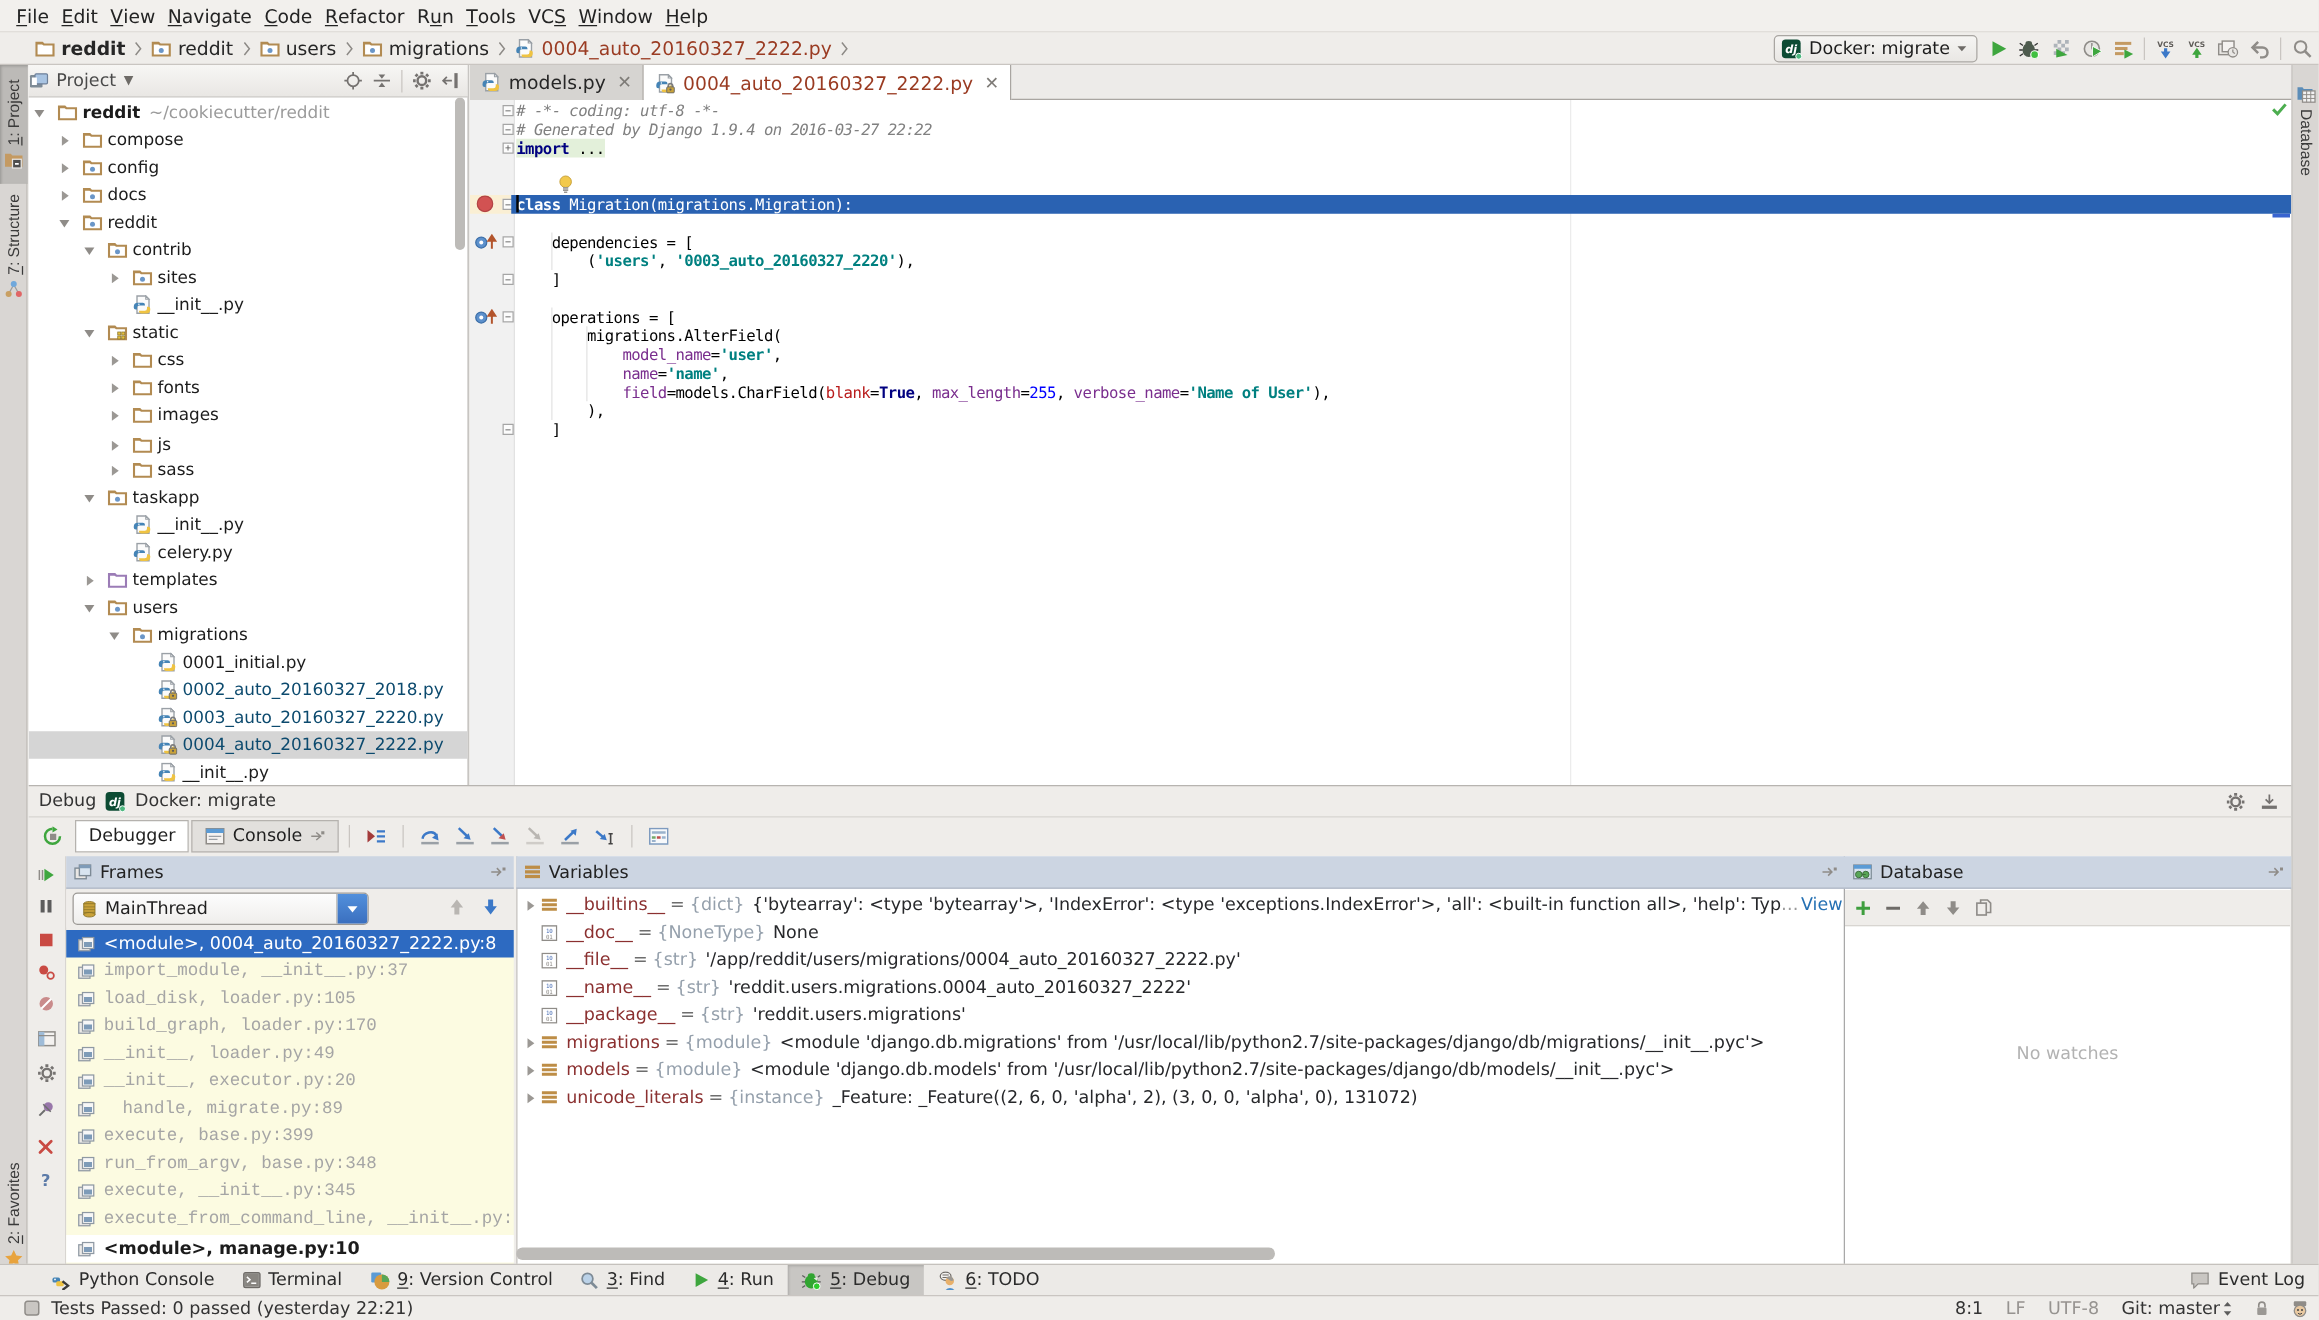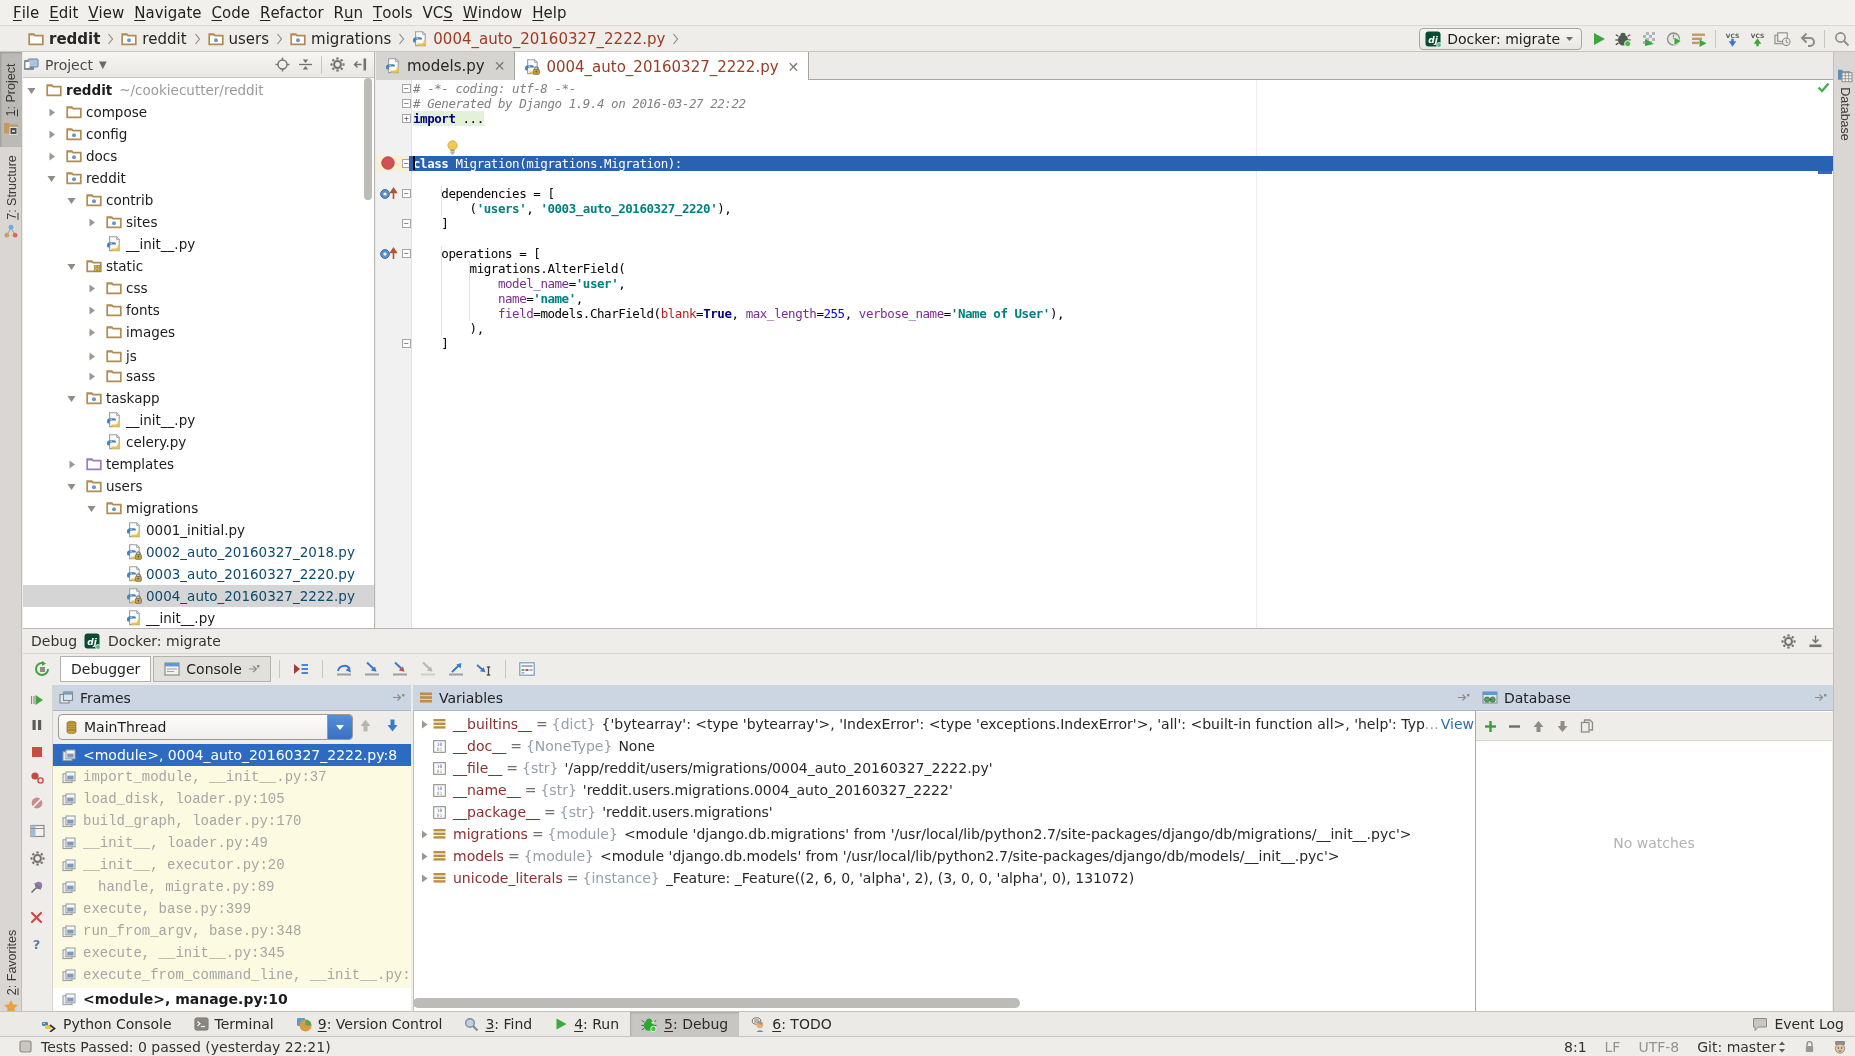--- a/index.html
+++ b/index.html
@@ -84,21 +84,21 @@
   #debug-tabs { height:30px; display:flex; align-items:center; padding-left:5px; gap:2px; }
   .dtab { height:26px; display:flex; align-items:center; gap:6px; padding:0 10px; font-size:14px; border:1px solid #B5B2AE; }
   .dtab.active { background:#FFF; }
   .dtab.inactive { background:#E2E0DD; }
   #debug-body { position:absolute; left:0; top:56px; width:1810px; height:327px; }
   #dbg-left-col { position:absolute; left:0; top:0; width:30px; height:327px; border-right:1px solid #D8D5D1; }
   .dbg-licon { position:absolute; left:7px; }
   .panel-header { position:absolute; top:0; height:26px; background:#CCD5E2; border-bottom:1px solid #AEB7C4; display:flex; align-items:center; gap:6px; padding:0 6px; font-size:14px; color:#222; }
   .ph-right { margin-left:auto; }
   #thread-row { position:absolute; left:30px; top:27px; width:358px; height:30px; background:#EFEDEA; }
-  #thread-combo { position:absolute; left:5px; top:2px; width:295px; height:26px; border:1px solid #9D9A96; border-radius:4px; background:linear-gradient(#FDFDFD,#EFEEEC); display:flex; align-items:center; gap:6px; padding-left:6px; font-size:14px; }
+  #thread-combo { position:absolute; left:5px; top:2px; width:237px; height:26px; border:1px solid #9D9A96; border-radius:4px; background:linear-gradient(#FDFDFD,#EFEEEC); display:flex; align-items:center; gap:6px; padding-left:6px; font-size:14px; }
   #thread-combo .dd { position:absolute; right:0; top:0; width:25px; height:24px; background:linear-gradient(#5290DC,#3A6FBF); border-left:1px solid #9D9A96; border-radius:0 3px 3px 0; display:flex; align-items:center; justify-content:center; }
   #frames-list { position:absolute; left:30px; top:59px; width:358px; height:268px; background:#FCFBE1; }
   .frame-row { position:absolute; left:0; width:358px; height:22px; display:flex; align-items:center; gap:7px; padding-left:9px; font-size:14px; white-space:nowrap; overflow:hidden; }
   .frame-row.lib { color:#A5A5A5;font-family:Liberation Mono, monospace; }
   .frame-row.user { color:#1c1c1c; background:#FFF; }
   .frame-row.selected { background:#2D6AC1; color:#FFF; }
   #vars-panel-bg { position:absolute; left:390px; top:0; width:1063px; height:327px; background:#FFF; border-left:1px solid #C2BFBB; border-right:1px solid #A8A8A8; }
   .var-row { position:absolute; left:391px; width:1060px; height:22px; display:flex; align-items:center; font-size:14px; white-space:nowrap; overflow:hidden; }
   .var-arrow { width:11px; margin-left:5px; flex:none; }
   .var-icon { margin-left:3px; margin-right:7px; flex:none; }

